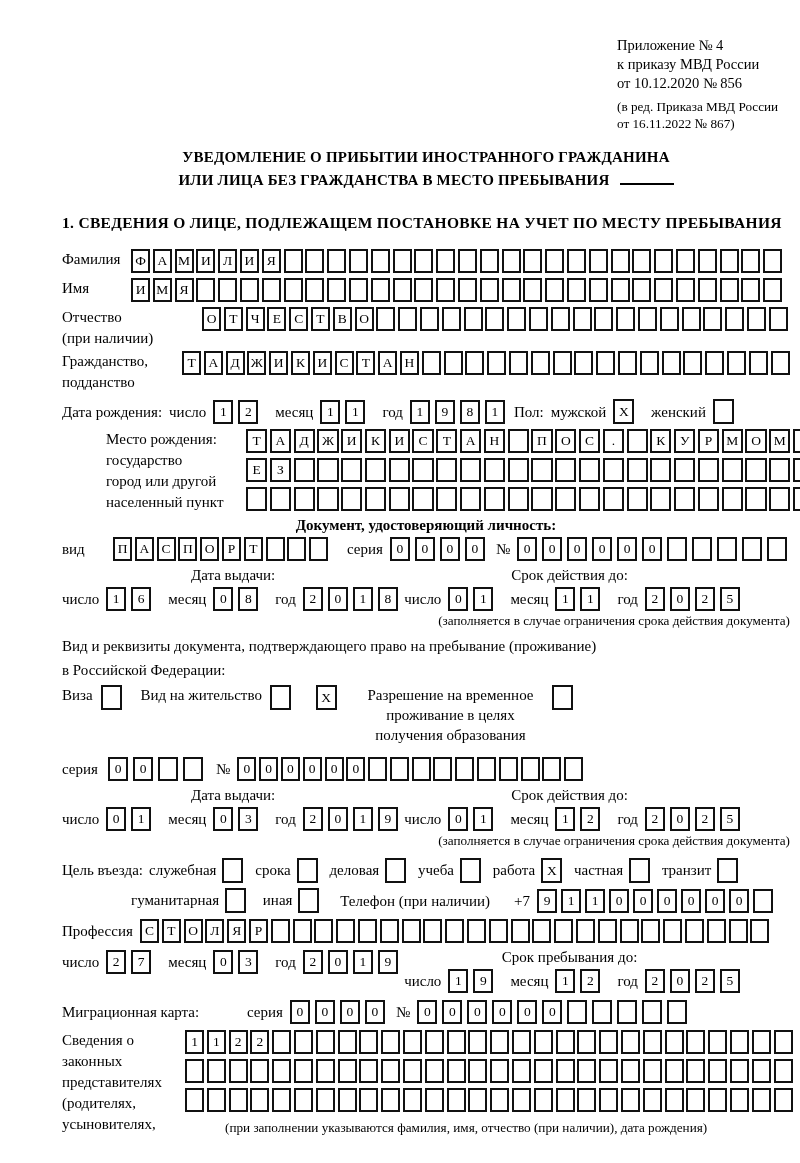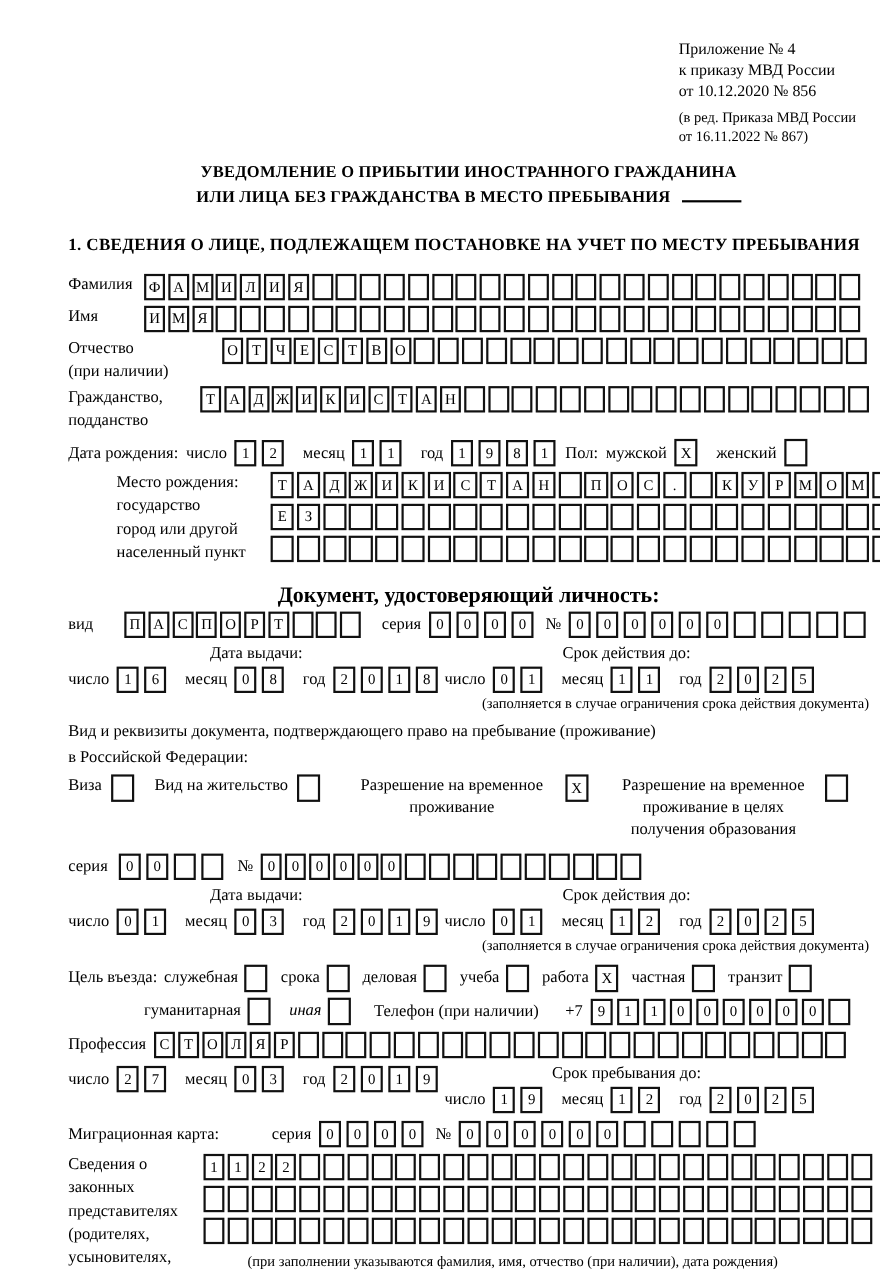--- a/index.html
+++ b/index.html
@@ -40,21 +40,21 @@
   .w-vid{width:51px;}
   .w-ser{width:46px;}
   
   .r-surname{margin-top:17px;}
   .r-name{margin-top:5px;}
   .r-patr{margin-top:5px;}
   .r-cit{margin-top:2px;}
   .r-bdate{margin-top:6px;align-items:center;}
   .r-bplace{margin-top:5px;}
   .bp-cells .cells{margin-bottom:5px;}
-  .doc-head{font-weight:bold;font-size:20px;text-align:center;margin-top:14px;}
+  .doc-head{font-weight:bold;font-size:15px;text-align:center;margin-top:1px;}
   .r-vid{margin-top:3px;align-items:center;}
   .dates{display:flex;margin-top:5px;}
   .dcol-l{flex:0 0 47%;}
   .dcol-r{flex:1;}
   .dhead{font-size:15px;text-align:center;line-height:19px;}
   .dcol-r .dhead{padding-right:55px;}
   .dline{display:flex;align-items:center;margin-top:2px;}
   .note-r{font-size:13.2px;text-align:right;margin-top:2px;line-height:16px;}
   .intro{font-size:15px;line-height:20px;margin-top:7px;}
   .intro2{font-size:15px;line-height:20px;margin-top:4px;}
@@ -463,21 +463,20 @@
           <span class="cell"></span>
         </span>
     </div>
     <div class="opt o2">
       <span class="opt-lbl">Вид на жительство</span>
       <span class="cells cb">
           <span class="cell"></span>
         </span>
     </div>
     <div class="opt o3">
-      <span class="opt-lbl opt-c">Разрешение на временное проживание</span>
       <span class="cells cb">
           <span class="cell">X</span>
         </span>
     </div>
     <div class="opt o4">
       <span class="opt-lbl opt-c">Разрешение на временное проживание в целях получения образования</span>
       <span class="cells cb">
           <span class="cell"></span>
         </span>
     </div>
@@ -606,21 +605,21 @@
       </span>
   </div>
 
   <div class="row r-phone">
     <span class="p-item" style="margin-right:14px;">
         <span class="p-lbl">гуманитарная</span>
         <span class="cells cb">
           <span class="cell"></span>
         </span>
       </span>
-    <span class="p-item" style="margin-right:18px;font-style:italic;">
+    <span class="p-item" style="margin-right:18px;">
         <span class="p-lbl">иная</span>
         <span class="cells cb">
           <span class="cell"></span>
         </span>
       </span>
     <span class="dlbl" style="margin-right:24px;">Телефон (при наличии)</span>
     <span class="dlbl">+7</span>
     <span class="cells phone">
         <span class="cell">9</span>
         <span class="cell">1</span>

